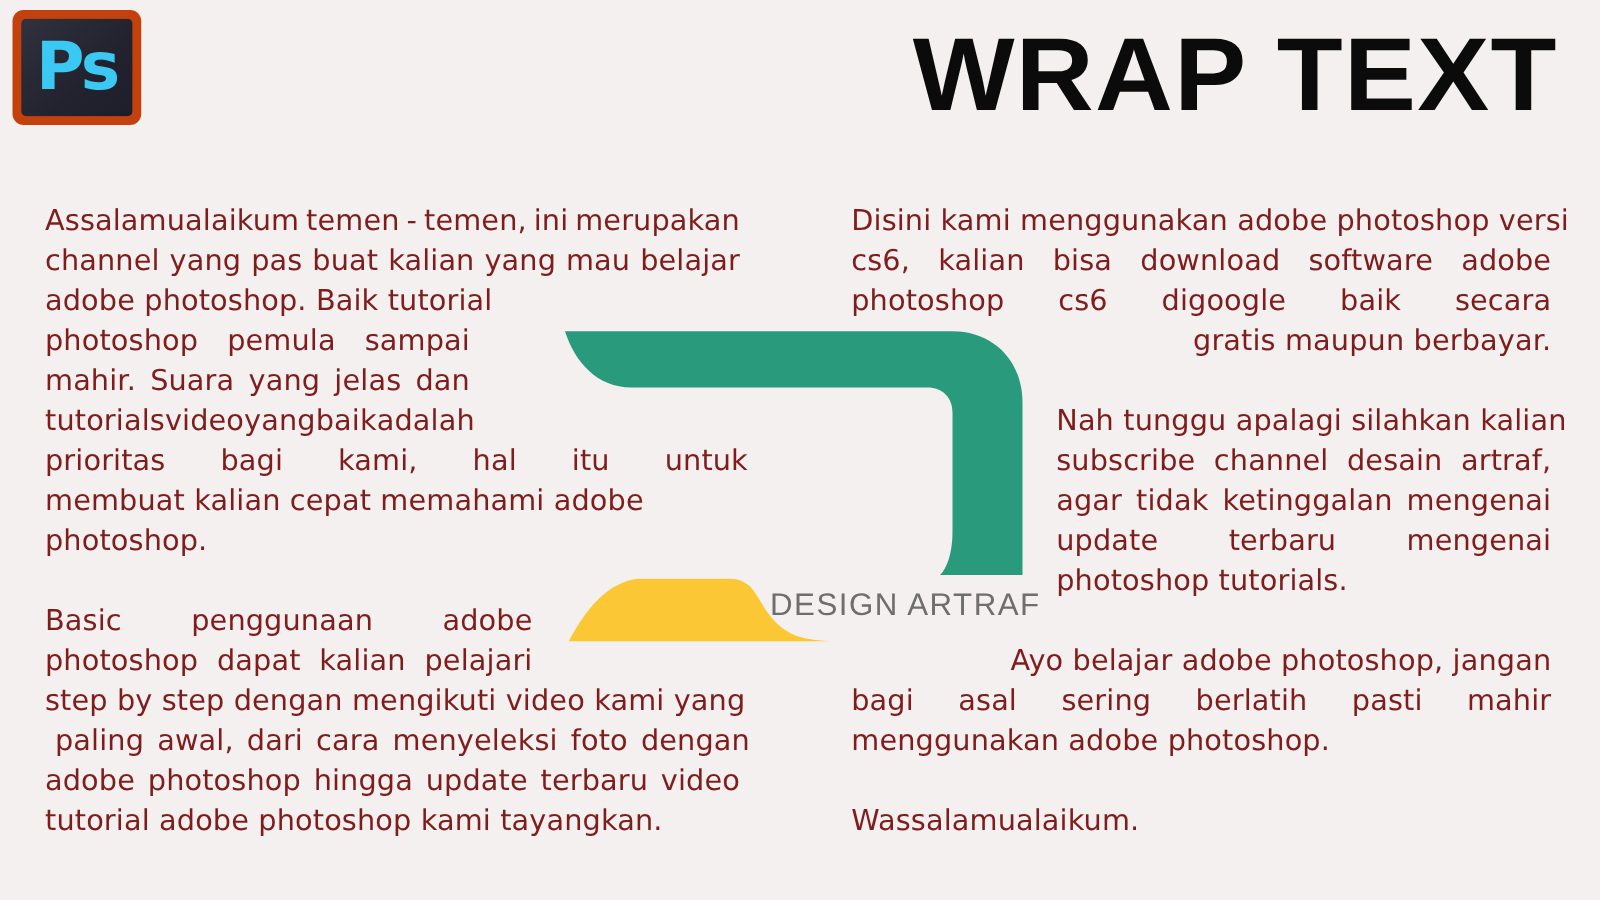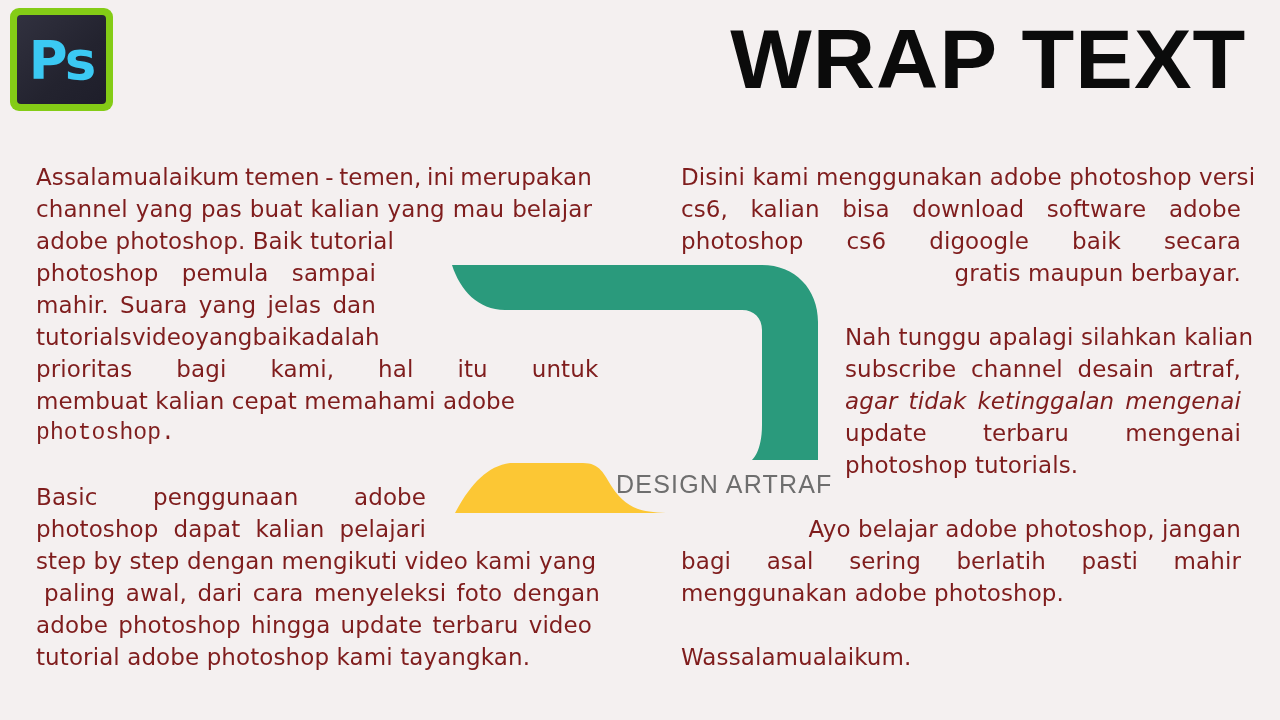--- a/index.html
+++ b/index.html
@@ -6,22 +6,22 @@
   body {
     width:1280px; height:720px;
     background:#F4F0F0;
     font-family:"DejaVu Sans", sans-serif;
     overflow:hidden;
   }
   #stage { position:relative; width:1280px; height:720px; }
 
   
   .ps-icon{
-    position:absolute; left:10px; top:8px; width:103px; height:103px;
-    background:#84cc16; border-radius:9px;
+    position:absolute; left:10px; top:8px; width:103px; height:92px;
+    background:#c2410c; border-radius:9px;
     box-sizing:border-box; padding:7px;
   }
   .ps-icon-inner{
     width:100%; height:100%; border-radius:4px;
     background:#2A2A38;
     background-image:linear-gradient(135deg,#31313F 0%,#23232F 60%,#1E1E2A 100%);
     position:relative;
   }
   .ps-letters{
     position:absolute; left:0; right:0; top:50%;
@@ -153,21 +153,21 @@
       </div>
       <div class="tline just" style="left: 36px; top: 358px; width: 340px; gap: 44px;">
         <span>prioritas</span>
         <span>bagi</span>
         <span>kami,</span>
         <span>hal</span>
         <span>itu</span>
         <span>untuk</span>
       </div>
       <div class="tline" style="left: 36px; top: 390px; width: 556px;">membuat kalian cepat memahami adobe</div>
-      <div class="tline" style="left: 36px; top: 422px; width: 556px; font-family: Liberation Mono, monospace;">photoshop.</div>
+      <div class="tline" style="left: 36px; top: 422px; width: 556px;">photoshop.</div>
       <div class="tline just" style="left: 36px; top: 486px; width: 390px;">
         <span>Basic</span>
         <span>penggunaan</span>
         <span>adobe</span>
       </div>
       <div class="tline just" style="left: 36px; top: 518px; width: 390px;">
         <span>photoshop</span>
         <span>dapat</span>
         <span>kalian</span>
         <span>pelajari</span>
@@ -208,21 +208,21 @@
         <span>secara</span>
       </div>
       <div class="tline rt" style="left: 681px; top: 262px; width: 560px;">gratis maupun berbayar.</div>
       <div class="tline" style="left: 845px; top: 326px; width: 396px;">Nah tunggu apalagi silahkan kalian</div>
       <div class="tline just" style="left: 845px; top: 358px; width: 396px;">
         <span>subscribe</span>
         <span>channel</span>
         <span>desain</span>
         <span>artraf,</span>
       </div>
-      <div class="tline just" style="left: 845px; top: 390px; width: 396px; font-style: italic;">
+      <div class="tline just" style="left: 845px; top: 390px; width: 396px;">
         <span>agar</span>
         <span>tidak</span>
         <span>ketinggalan</span>
         <span>mengenai</span>
       </div>
       <div class="tline just" style="left: 845px; top: 422px; width: 396px;">
         <span>update</span>
         <span>terbaru</span>
         <span>mengenai</span>
       </div>

